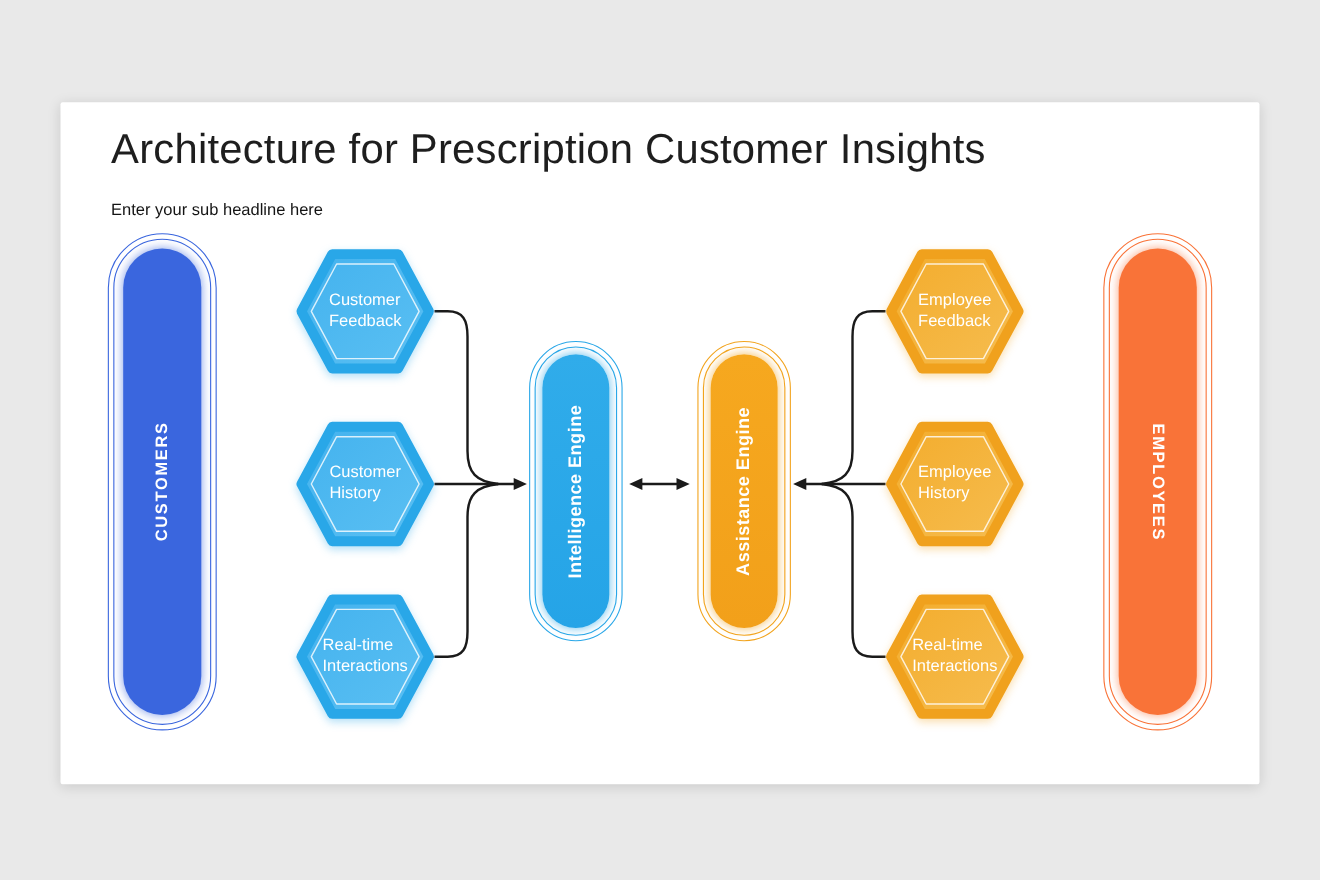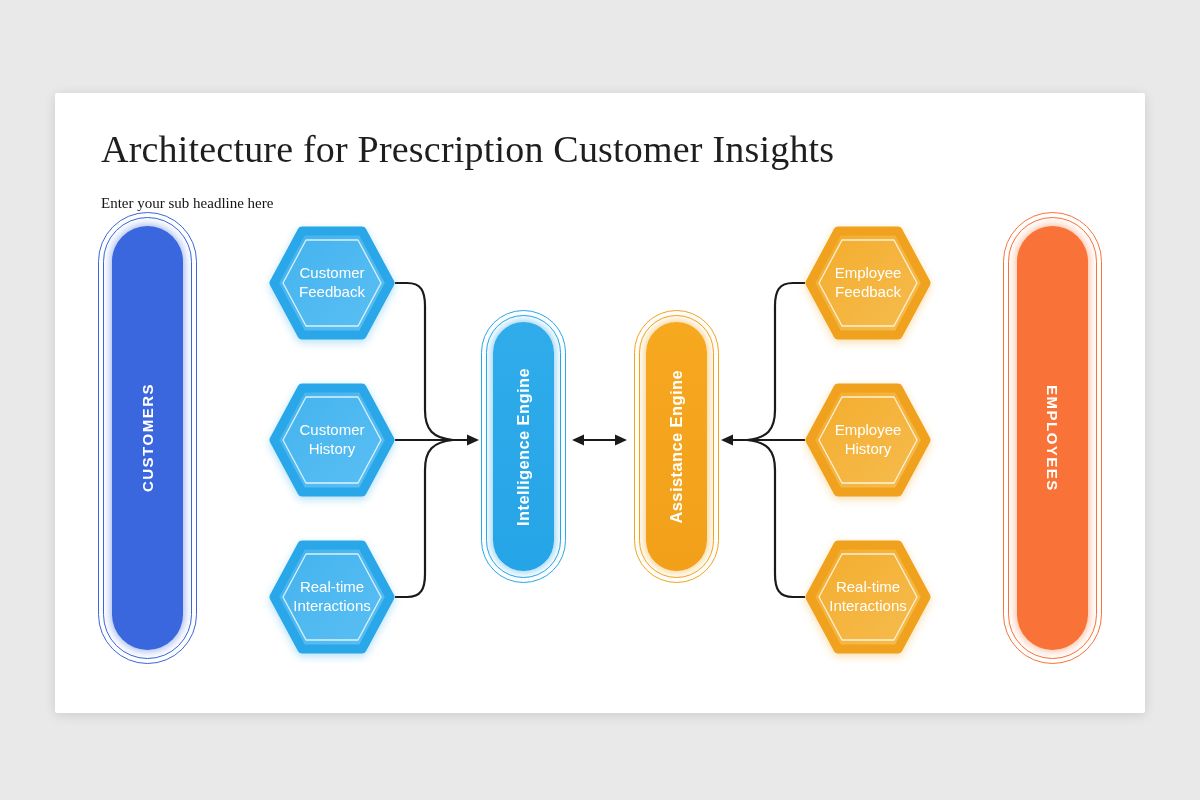--- a/index.html
+++ b/index.html
@@ -5,21 +5,21 @@
   * { margin:0; padding:0; box-sizing:border-box; }
   html,body { width:1200px; height:800px; overflow:hidden; }
   body { background:#E9E9E9; font-family:"Liberation Sans", sans-serif; position:relative; }
 
   .card {
     position:absolute; left:55px; top:93px; width:1090px; height:620px;
     background:#FFFFFF; border-radius:2px;
     box-shadow:0 2px 12px rgba(0,0,0,0.13);
   }
 
-  .header { position:absolute; left:46px; top:34px;font-family:Liberation Serif, serif; }
+  .header { position:absolute; left:46px; top:22px; }
   .title { font-size:38px; font-weight:500; color:#1E1E1E; letter-spacing:0.2px; }
   .subtitle { font-size:15px; font-weight:400; color:#141414; margin-top:24px; }
 
   .diagram { position:absolute; left:0; top:0; width:1090px; height:620px; }
   .connectors { position:absolute; left:0; top:0; pointer-events:none; }
 
   
   .capsule { position:absolute; border-radius:999px; border:1.5px solid; padding:4px; }
   .capsule .r2 { width:100%; height:100%; border-radius:999px; border:1.5px solid; padding:8px; }
   .capsule .fill {
@@ -50,21 +50,21 @@
   .side-label { font-size:15px; font-weight:700; letter-spacing:1.5px; }
   .engine-label { font-size:16.5px; font-weight:700; letter-spacing:0.4px; }
 
   
   .hex { position:absolute; width:128px; height:116px; }
   .hex svg { position:absolute; left:0; top:0; }
   .hex.blue svg   { filter:drop-shadow(0 3px 4px rgba(41,167,232,0.35)); }
   .hex.orange svg { filter:drop-shadow(0 3px 4px rgba(242,164,30,0.35)); }
   .hex-label {
     position:absolute; inset:0; display:flex; align-items:center; justify-content:center;
-    text-align:center; color:#FFFFFF; font-size:15px; font-weight:500; line-height:1.25;
+    text-align:left; color:#FFFFFF; font-size:15px; font-weight:500; line-height:1.25;
     white-space:pre-line;
   }
 </style>
 </head>
 <body>
 
 <svg width="0" height="0" style="position:absolute" aria-hidden="true">
   <defs>
     <linearGradient id="hexBlue" x1="0" y1="0" x2="1" y2="1">
       <stop offset="0" stop-color="#43B2EE"></stop>

